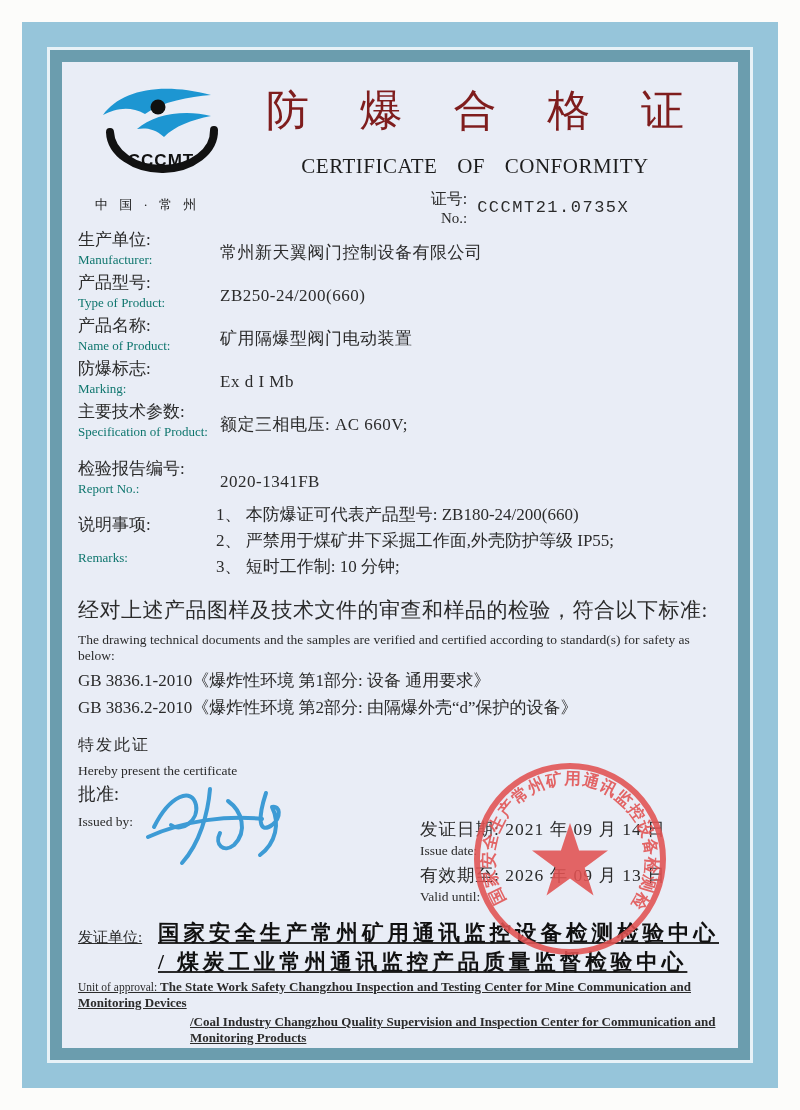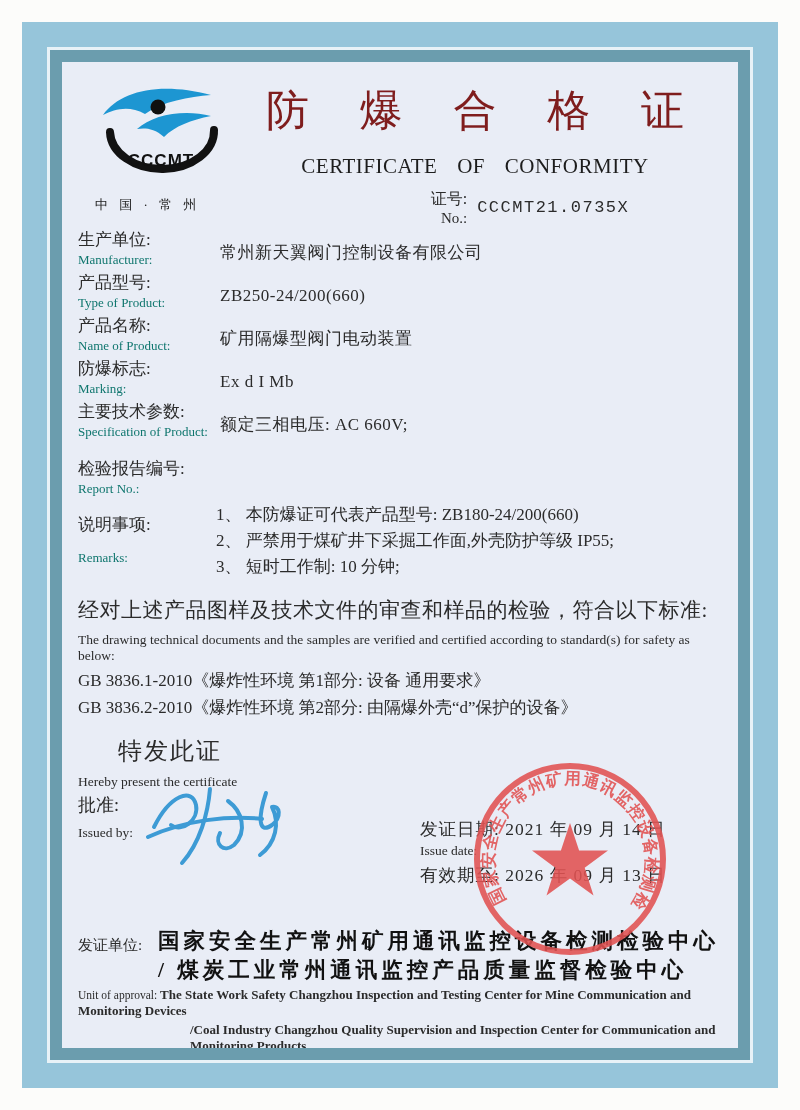--- a/index.html
+++ b/index.html
@@ -44,32 +44,32 @@
 
   
   .standards { margin-top:16px; }
   .std-cn { font-size:21px; letter-spacing:0.5px; }
   .std-en { font-size:13.5px; margin-top:8px; }
   .std-item { font-size:17px; line-height:27px; }
   .std-items { margin-top:3px; }
 
   
   .issue { position:relative; height:180px; margin-top:14px; }
-  .present-cn { font-size:24px; letter-spacing:2px;margin-left:40px; }
+  .present-cn { font-size:16px; letter-spacing:2px; }
   .present-en { font-size:13.5px; margin-top:7px; }
   .approve-cn { font-size:18px; margin-top:3px; }
   .approve-en { font-size:13.5px; margin-top:8px; }
   .signature { position:absolute; left:62px; top:40px; }
   .dates { position:absolute; left:342px; top:82px; }
   .date-row-cn { font-size:17.5px; letter-spacing:1px; }
   .date-row-en { font-size:13.5px; margin-top:2px; margin-bottom:4px; }
   .seal { position:absolute; left:392px; top:24px; opacity:0.88; }
 
   
-  .approval { margin-top:12px; }
+  .approval { margin-top:4px;text-decoration:underline; }
   .approval-cn { display:flex; }
   .approval-cn .albl { width:80px; flex:none; font-size:15px; padding-top:9px; }
   .units { font-weight:bold; font-size:21.5px; letter-spacing:4px; line-height:29px; color:#111; }
   .approval-en1 { font-size:13px; margin-top:2px; }
   .approval-en1 .sm { font-size:11.5px; font-weight:normal; }
   .approval-en1 b, .approval-en2 { font-weight:bold; }
   .approval-en2 { font-size:13px; margin-left:112px; margin-top:3px; }
 
   .divider { border-top:2.5px solid #3f3f3f; margin-top:7px; }
 </style>
@@ -142,20 +142,21 @@
           <div class="lbl-en">Specification of Product:</div>
         </div>
         <div class="val">额定三相电压: AC 660V;</div>
       </div>
 
       <div class="field report">
         <div class="lbl">
           <div class="lbl-cn">检验报告编号:</div>
           <div class="lbl-en">Report No.:</div>
         </div>
+        <div class="val">2020-1341FB</div>
       </div>
       <div class="field">
         <div class="lbl">
           <div class="lbl-cn">说明事项:</div>
           <div class="lbl-en" style="margin-top:14px;">Remarks:</div>
         </div>
         <div class="remarks-list">
           <div class="rline">1、 本防爆证可代表产品型号: ZB180-24/200(660)</div>
           <div class="rline">2、 严禁用于煤矿井下采掘工作面,外壳防护等级 IP55;</div>
           <div class="rline">3、 短时工作制: 10 分钟;</div>
@@ -185,20 +186,21 @@
           <path d="M70,14 C68,38 60,68 42,88"></path>
           <path d="M88,26 C102,36 108,56 94,70 C84,78 74,70 80,58"></path>
           <path d="M126,18 C118,42 118,60 132,50 C142,42 140,30 132,32 C140,48 136,68 120,80"></path>
         </g>
       </svg>
 
       <div class="dates">
         <div class="date-row-cn"><span>发证日期: </span><span>2021 年 09 月 14 日</span></div>
         <div class="date-row-en">Issue date:</div>
         <div class="date-row-cn"><span>有效期至: </span><span>2026 年 09 月 13 日</span></div>
+        <div class="date-row-en">Valid until:</div>
       </div>
 
       <svg class="seal" width="200" height="200" viewBox="0 0 200 200">
         <circle cx="100" cy="100" r="93" fill="none" stroke="#e25252" stroke-width="6"></circle>
         <polygon points="100,64 109.1,91.5 138,91.6 114.7,108.8 123.5,136.4 100,119.5 76.5,136.4 85.3,108.8 62,91.6 90.9,91.5" fill="#e25252"></polygon>
         <defs>
           <path id="sealArc" d="M 36,142 A 76,76 0 1 1 164,142" fill="none"></path>
         </defs>
         <text font-size="16.5" fill="#e25252" font-weight="bold" letter-spacing="0">
           <textPath href="#sealArc" startOffset="0" textLength="382" lengthAdjust="spacing">国家安全生产常州矿用通讯监控设备检测检验中心</textPath>

